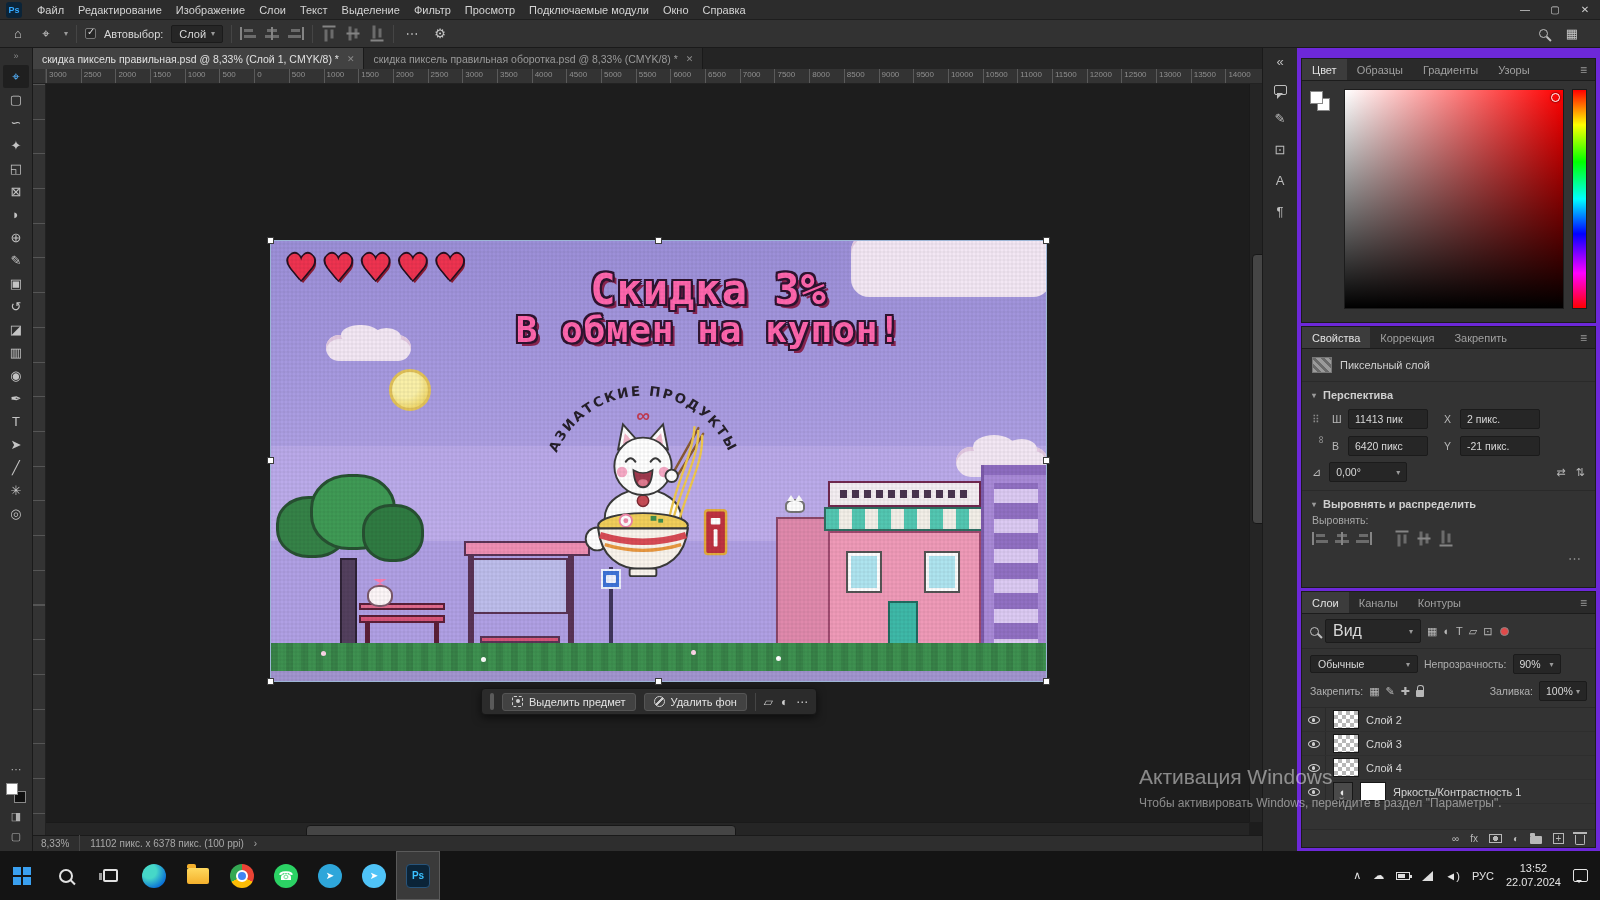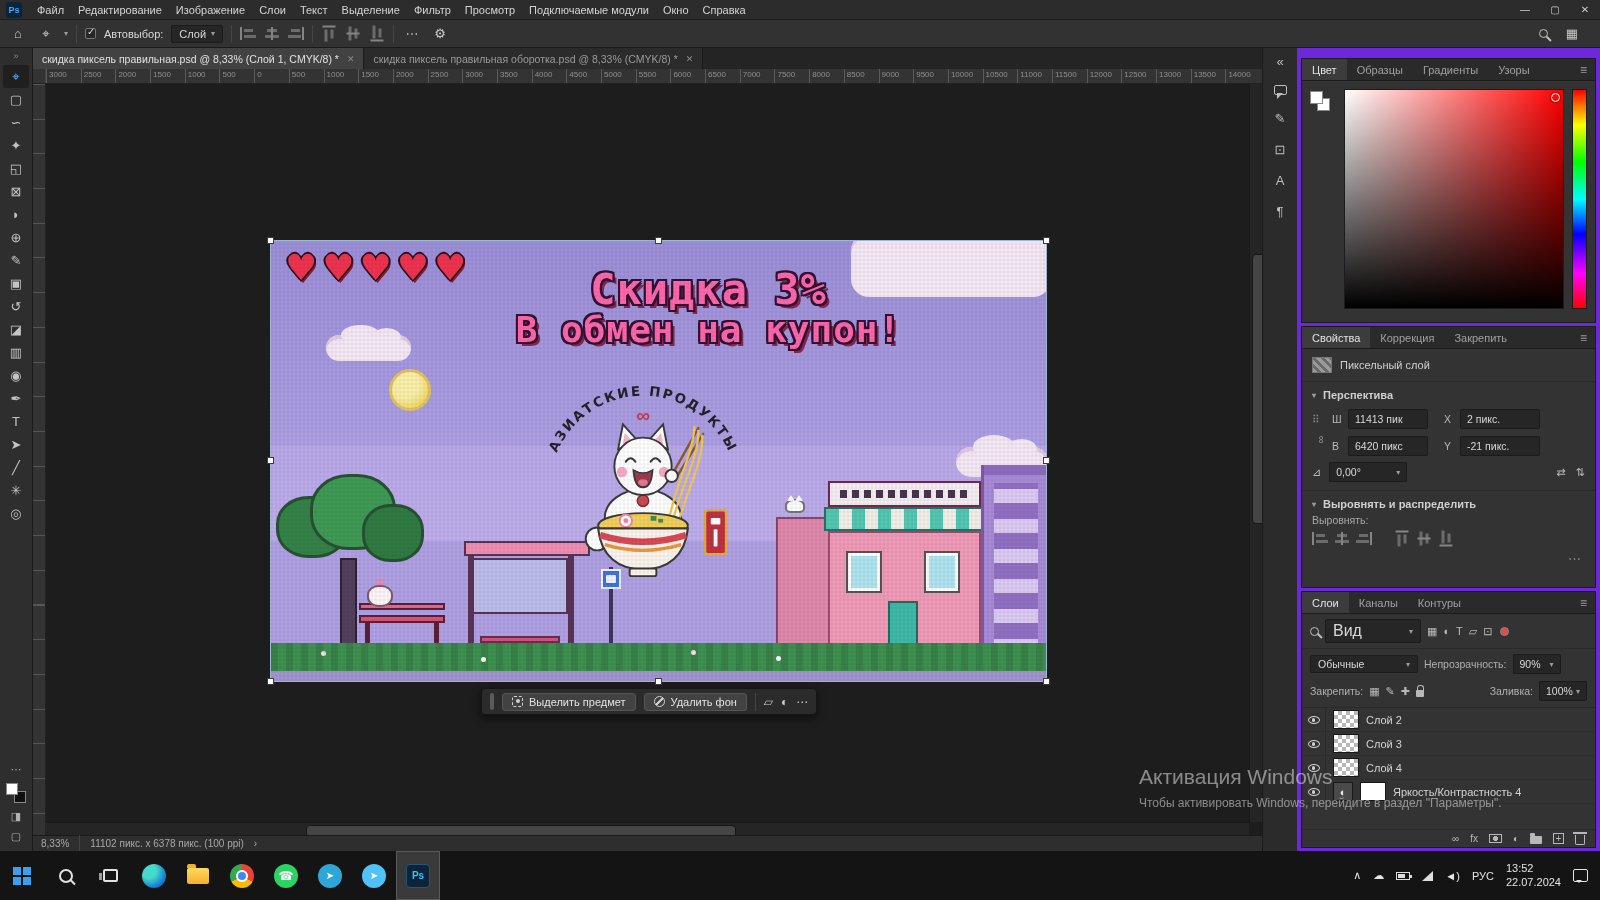--- a/index.html
+++ b/index.html
@@ -298,21 +298,21 @@
   .tg { background:#2ea6da; display:flex; align-items:center; justify-content:center; color:#fff; font-size:10px; }
   .tg2 { background:#4fc3f7; }
   .pstb { width:24px; height:24px; border-radius:4px; background:#0b2438; color:#3bc1ff; font-weight:bold;
           font-size:10px; display:flex; align-items:center; justify-content:center; border:1px solid #28547a; }
   .tbright { margin-left:auto; display:flex; align-items:center; gap:12px; padding-right:12px; height:100%;
              color:#e4e4e4; font-size:11px; }
   .batt { width:14px; height:8px; border:1px solid #ddd; position:relative; }
   .batt::after { content:""; position:absolute; right:-3px; top:2px; width:2px; height:3px; background:#ddd; }
   .batt::before { content:""; position:absolute; inset:1px 4px 1px 1px; background:#ddd; }
   .sig { width:0; height:0; border-left:11px solid transparent; border-bottom:10px solid #ddd; }
-  .clock { text-align:left; line-height:1.25; }
+  .clock { text-align:center; line-height:1.25; }
   .notif { width:15px; height:13px; border:1.5px solid #e4e4e4; border-radius:2px; position:relative; }
   .notif::after { content:""; position:absolute; left:2px; bottom:-5px; border:3px solid transparent;
                   border-top-color:#e4e4e4; }
 
   
   .watermark { position:absolute; left:1139px; top:765px; z-index:40; color:rgba(255,255,255,.48);
                pointer-events:none; white-space:nowrap; }
   .wm1 { font-size:21px; }
   .wm2 { font-size:12px; margin-top:7px; }
 </style>
@@ -764,21 +764,21 @@
               </span>
             <span class="thumb checker"></span>
             <span class="lname">Слой 4</span>
           </div>
           <div class="lrow">
             <span class="eyebox">
                 <span class="eye"></span>
               </span>
             <span class="adjthumb">◐</span>
             <span class="maskthumb"></span>
-            <span class="lname">Яркость/Контрастность 4</span>
+            <span class="lname">Яркость/Контрастность 1</span>
           </div>
         </div>
         <div class="lfoot">
           <span>∞</span>
           <span>fx</span>
           <span class="maskic"></span>
           <span>◐</span>
           <span class="folderic"></span>
           <span class="newic">+</span>
           <span class="trashic"></span>

